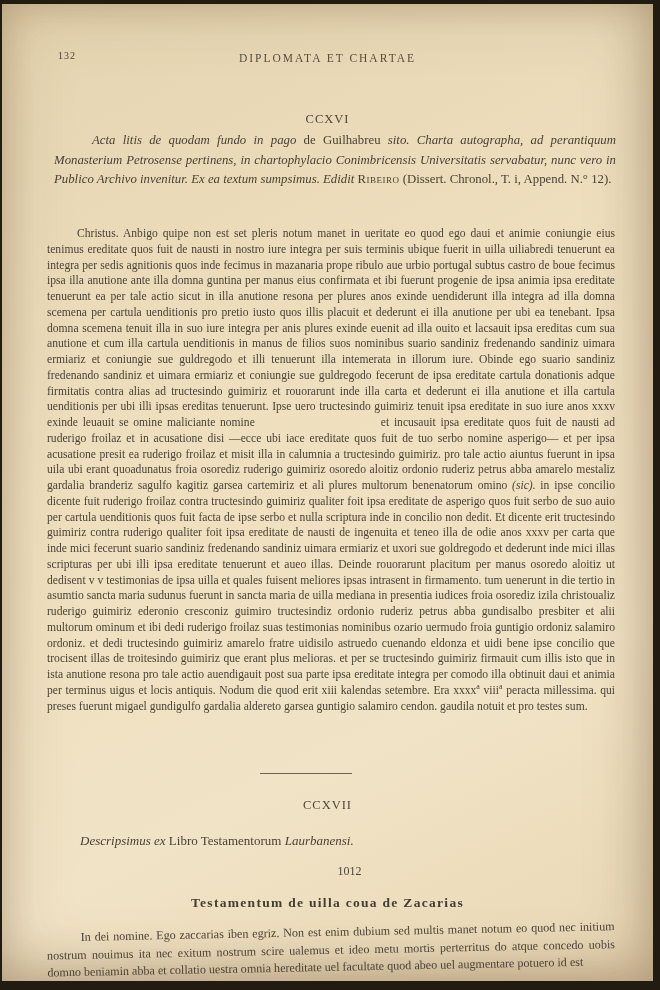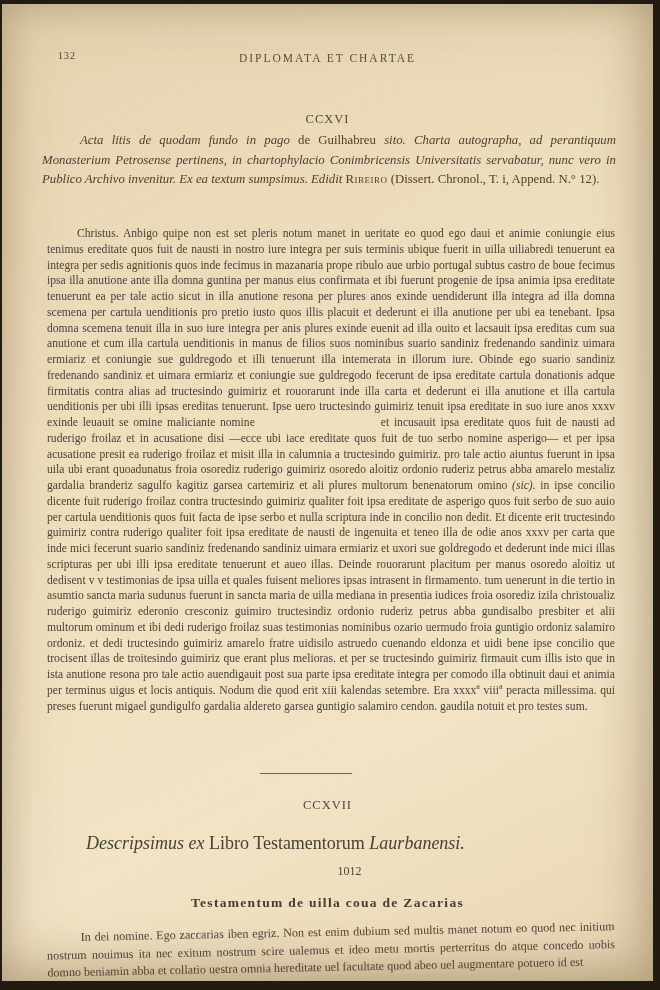--- a/index.html
+++ b/index.html
@@ -16,42 +16,42 @@
       inset -12px -16px 42px rgba(95,65,35,.20),
       inset 6px 5px 28px rgba(115,85,50,.12);
     color:#4a4136;
   }
   .abs{position:absolute;}
   .center{text-align:center;}
   .page-number{top:46px;left:56px;font-size:10px;letter-spacing:1px;color:#4e453a;}
   .running-title{top:48px;left:0;right:0;font-size:11.5px;letter-spacing:2px;color:#564c41;}
   .sec-num{left:0;right:0;font-size:12.5px;letter-spacing:1px;color:#4e453a;}
   .rubric{
-    top:127px;left:40px;right:37px;
+    top:127px;left:52px;right:37px;
     font-style:italic;font-size:12.8px;line-height:19.5px;
     text-align:justify;text-indent:38px;color:#493f33;
   }
   .roman{font-style:normal;}
   .sc{font-style:normal;font-variant:small-caps;letter-spacing:.5px;}
   .doc-num{left:0;right:0;font-size:12px;color:#4e453a;}
   .charter-body{
     top:222px;left:45px;right:38px;max-height:542px;overflow:hidden;
     font-size:11.6px;line-height:15.75px;text-align:justify;
     text-indent:30px;color:#4b4237;
   }
   .gap{display:inline-block;width:126px;}
   .sic{font-style:italic;}
   sup{font-size:8px;line-height:0;}
   .divider{
     top:769px;left:258px;width:92px;height:0;
     border-top:1px solid #6d6255;
   }
   .source-note{
-    top:829px;left:84px;right:60px;
-    font-style:italic;font-size:18px;color:#493f33;
+    top:829px;left:78px;right:60px;
+    font-style:italic;font-size:13px;color:#493f33;
   }
   .charter-title{
     top:891px;left:0;right:0;
     font-weight:bold;font-size:13.5px;letter-spacing:1.3px;color:#463d31;
   }
   .charter-body-2{
     top:921px;left:45px;right:38px;max-height:58px;overflow:hidden;
     font-size:12.1px;line-height:17.5px;text-align:justify;
     text-indent:34px;color:#4b4237;
     transform:rotate(-1.15deg);transform-origin:40% 50%;

